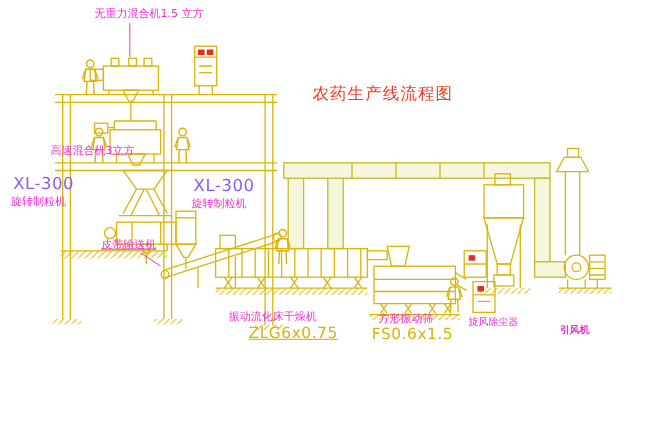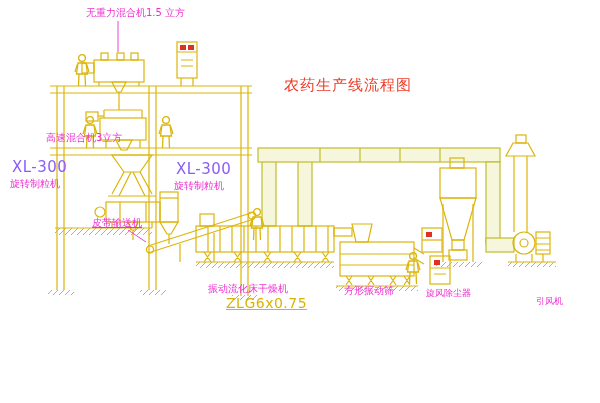--- a/index.html
+++ b/index.html
@@ -192,18 +192,19 @@
 
   <div class="lbl model-lg" style="left:176px; top:162px;">XL-300</div>
   <div class="lbl magenta" style="left:174px; top:181px;">旋转制粒机</div>
 
   <div class="lbl magenta" style="left:92px; top:218px;text-decoration:underline;">皮带输送机</div>
 
   <div class="lbl magenta" style="left:208px; top:284px;">振动流化床干燥机</div>
   <div class="lbl model-md" style="left:226px; top:296px;text-decoration:underline;">ZLG6x0.75</div>
 
   <div class="lbl magenta" style="left:344px; top:286px;">方形振动筛</div>
+  <div class="lbl model-md" style="left:338px; top:297px;">FS0.6x1.5</div>
 
   <div class="lbl magenta-sm" style="left:426px; top:289px;">旋风除尘器</div>
 
-  <div class="lbl magenta-sm" style="left:536px; top:297px;">引风机</div>
+  <div class="lbl magenta-sm" style="left:509px; top:297px;font-weight:bold;">引风机</div>
 
 </div>
 
 </body></html>

